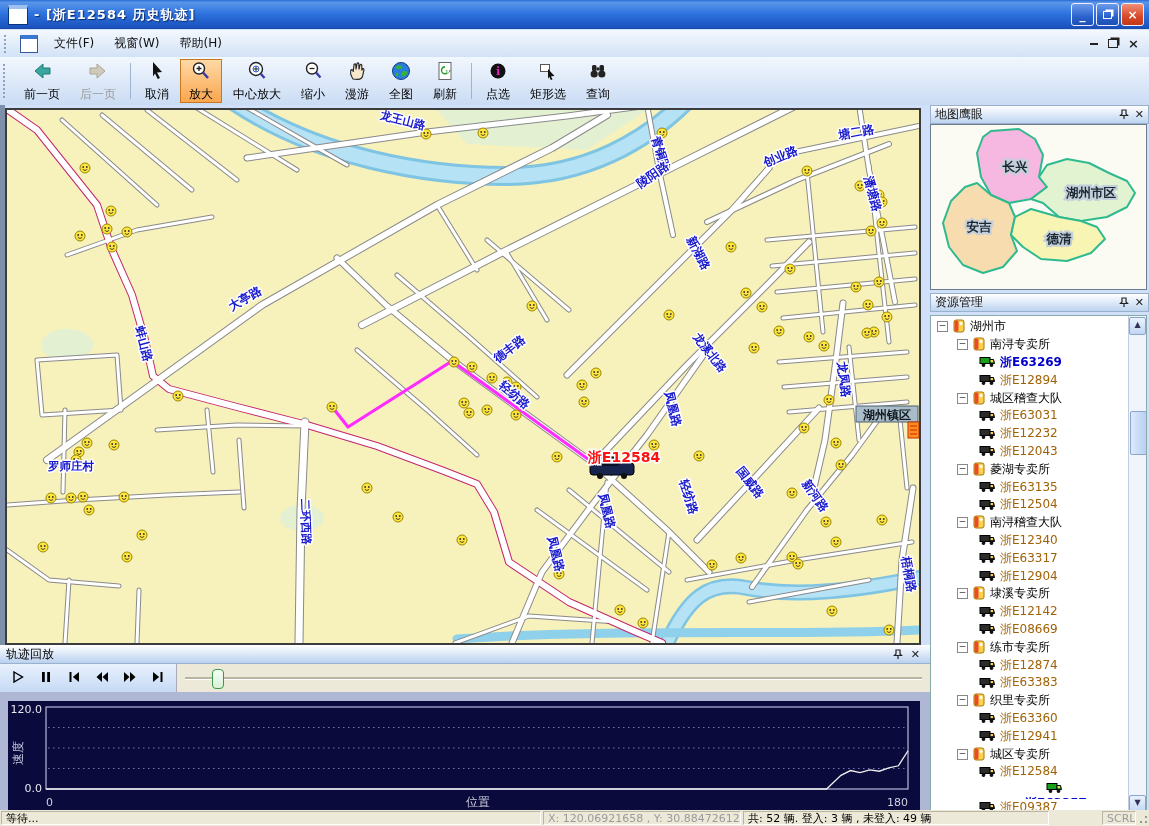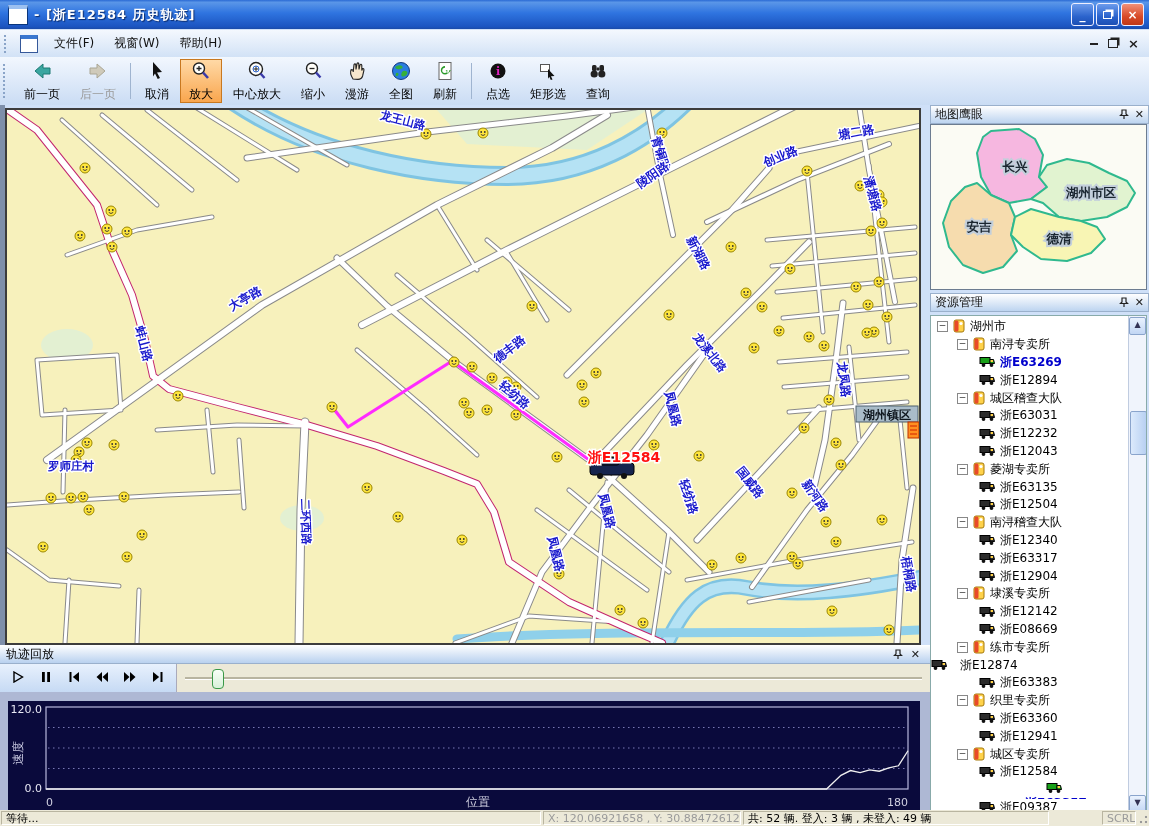--- a/index.html
+++ b/index.html
@@ -49,21 +49,21 @@
   .panel-hdr{height:17px;background:linear-gradient(180deg,#ffffff,#bdd4f0);border:1px solid #9ab0cc;
     display:flex;align-items:center;padding:0 4px;font-size:12px;color:#111;}
   .panel-hdr .sp{margin-left:auto;display:flex;gap:6px;align-items:center;}
   .pin,.phx{font-size:11px;color:#222;line-height:11px;}
   .eagle-body{width:217px;height:166px;border:1px solid #6c7c90;background:#fbfbf4;box-sizing:border-box;}
   .res-body{position:relative;width:217px;height:500px;margin-top:3px;border:1px solid #8aa;background:#fff;overflow:hidden;box-sizing:border-box;}
   .tree{position:absolute;left:0;top:2px;right:17px;bottom:0;}
   .tree-row{height:17.8px;display:flex;align-items:center;white-space:nowrap;overflow:hidden;}
   .expbox{width:9px;height:9px;border:1px solid #888;background:#fff;font-size:9px;line-height:7px;text-align:center;color:#333;margin-right:4px;flex:none;}
   .tlabel{margin-left:4px;}
-  .v-off{color:#000000;}
+  .v-off{color:#a16207;}
   .v-on{color:#0000cc;font-weight:bold;}
   .sbar{position:absolute;right:0;top:0;width:17px;height:100%;background:#f0f4fc;border-left:1px solid #c0cce0;}
   .sbtn{width:15px;height:16px;margin:1px auto;background:linear-gradient(180deg,#eaf2fe,#c2d6f4);border:1px solid #8aa4cc;border-radius:2px;
     font-size:8px;text-align:center;line-height:14px;color:#335;}
   .sthumb{position:absolute;left:1px;top:95px;width:15px;height:42px;background:linear-gradient(90deg,#dcEAfc,#b8d0f2);border:1px solid #8aa4cc;border-radius:2px;}
   .sbtn.down{position:absolute;bottom:0;left:0;}
   
   .playback{position:absolute;left:0;top:645px;width:930px;height:165px;background:#aeb8d4;}
   .pb-hdr{height:18px;background:linear-gradient(180deg,#ffffff,#b9d1ef);border-bottom:1px solid #9ab0cc;
     display:flex;align-items:center;padding:0 6px;font-size:12px;}
@@ -1076,21 +1076,21 @@
           </div>
           <div class="tree-row" style="padding-left: 26px;">
             <span class="expbox">−</span>
             <span><svg width="14" height="14" style="vertical-align:-2px">
                 <rect x="2" y="1" width="10" height="12" rx="2" fill="#ffd24a" stroke="#a5790a"></rect>
                 <rect x="2.5" y="1.5" width="4" height="11" rx="1.5" fill="#e84a2a"></rect>
                 <circle cx="9" cy="4.5" r="1.6" fill="#fff"></circle>
               </svg></span>
             <span class="tlabel">练市专卖所</span>
           </div>
-          <div class="tree-row" style=" gap: 8px;">
+          <div class="tree-row" style="padding-left: 48px;">
             <span><svg width="17" height="13" style="vertical-align:-2px">
                 <rect x="1" y="2.5" width="10" height="6" fill="#2b2b2b" stroke="#000"></rect>
                 <path d="M11,4.5 L14.5,4.5 L15.5,8.5 L11,8.5 Z" fill="#2b2b2b" stroke="#000"></path>
                 <rect x="11.6" y="5" width="2.4" height="2" fill="#ffd24a"></rect>
                 <circle cx="4.5" cy="10" r="1.9" fill="#111"></circle>
                 <circle cx="12.5" cy="10" r="1.9" fill="#111"></circle>
               </svg></span>
             <span class="tlabel v-off">浙E12874</span>
           </div>
           <div class="tree-row" style="padding-left: 48px;">

